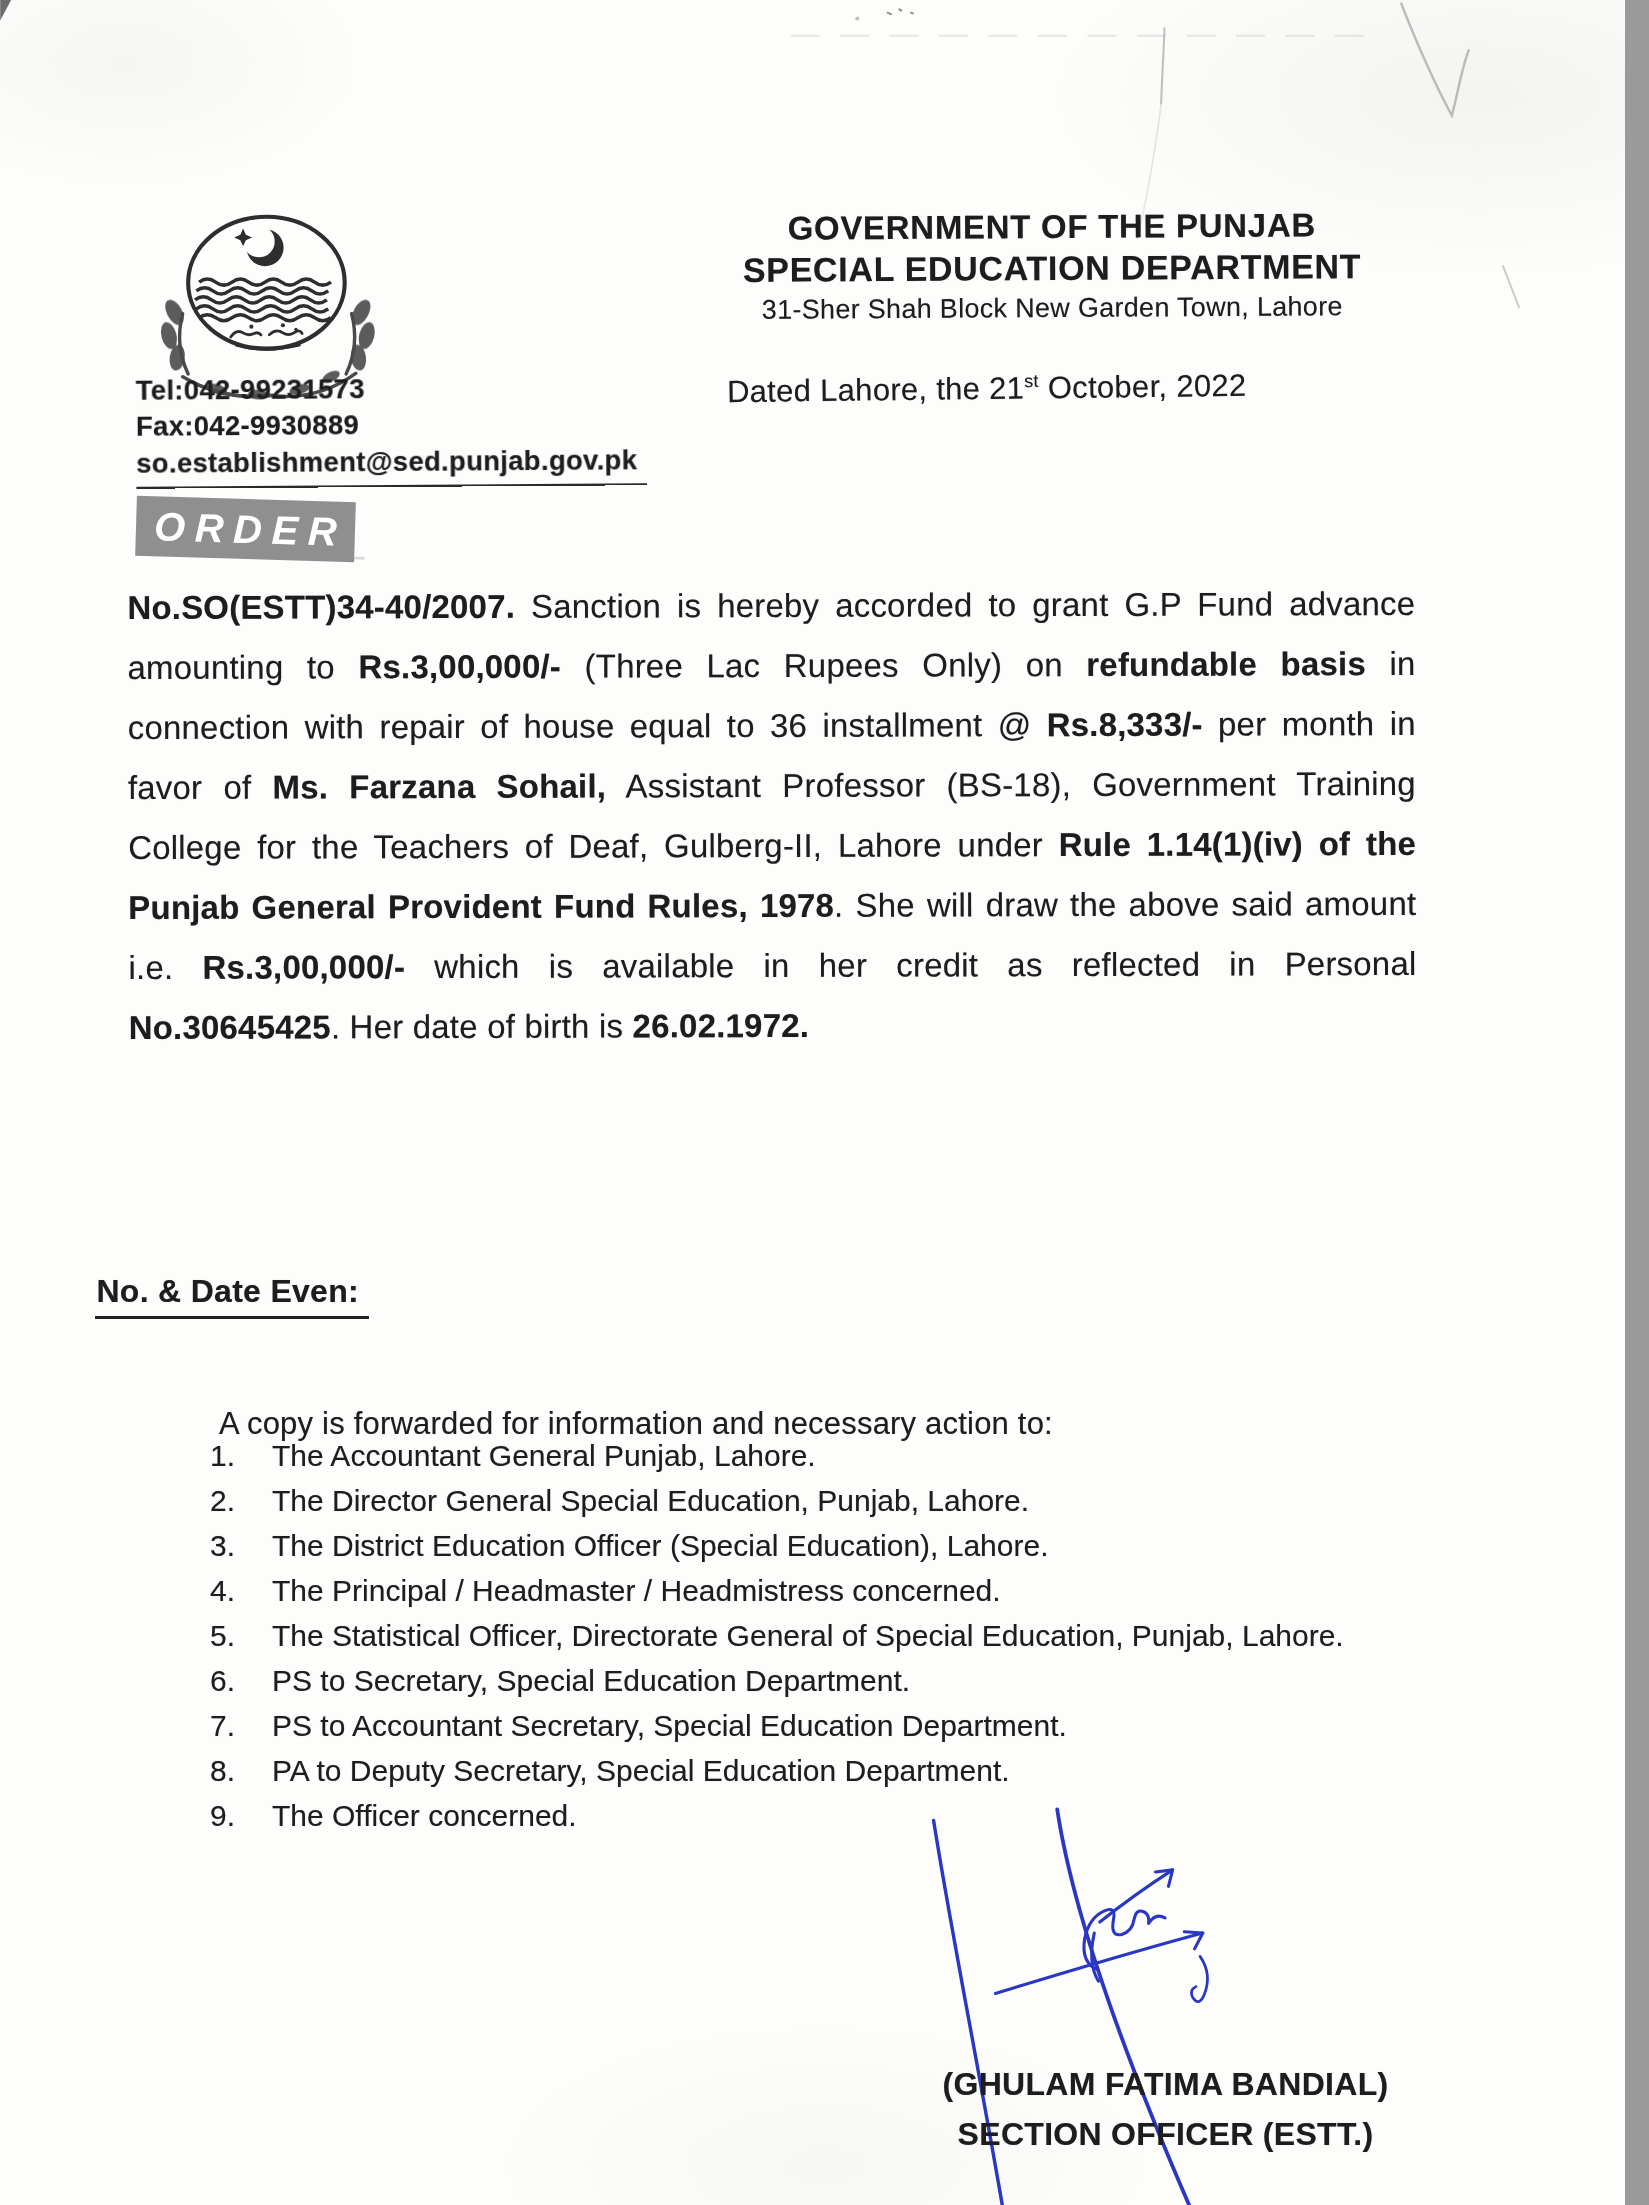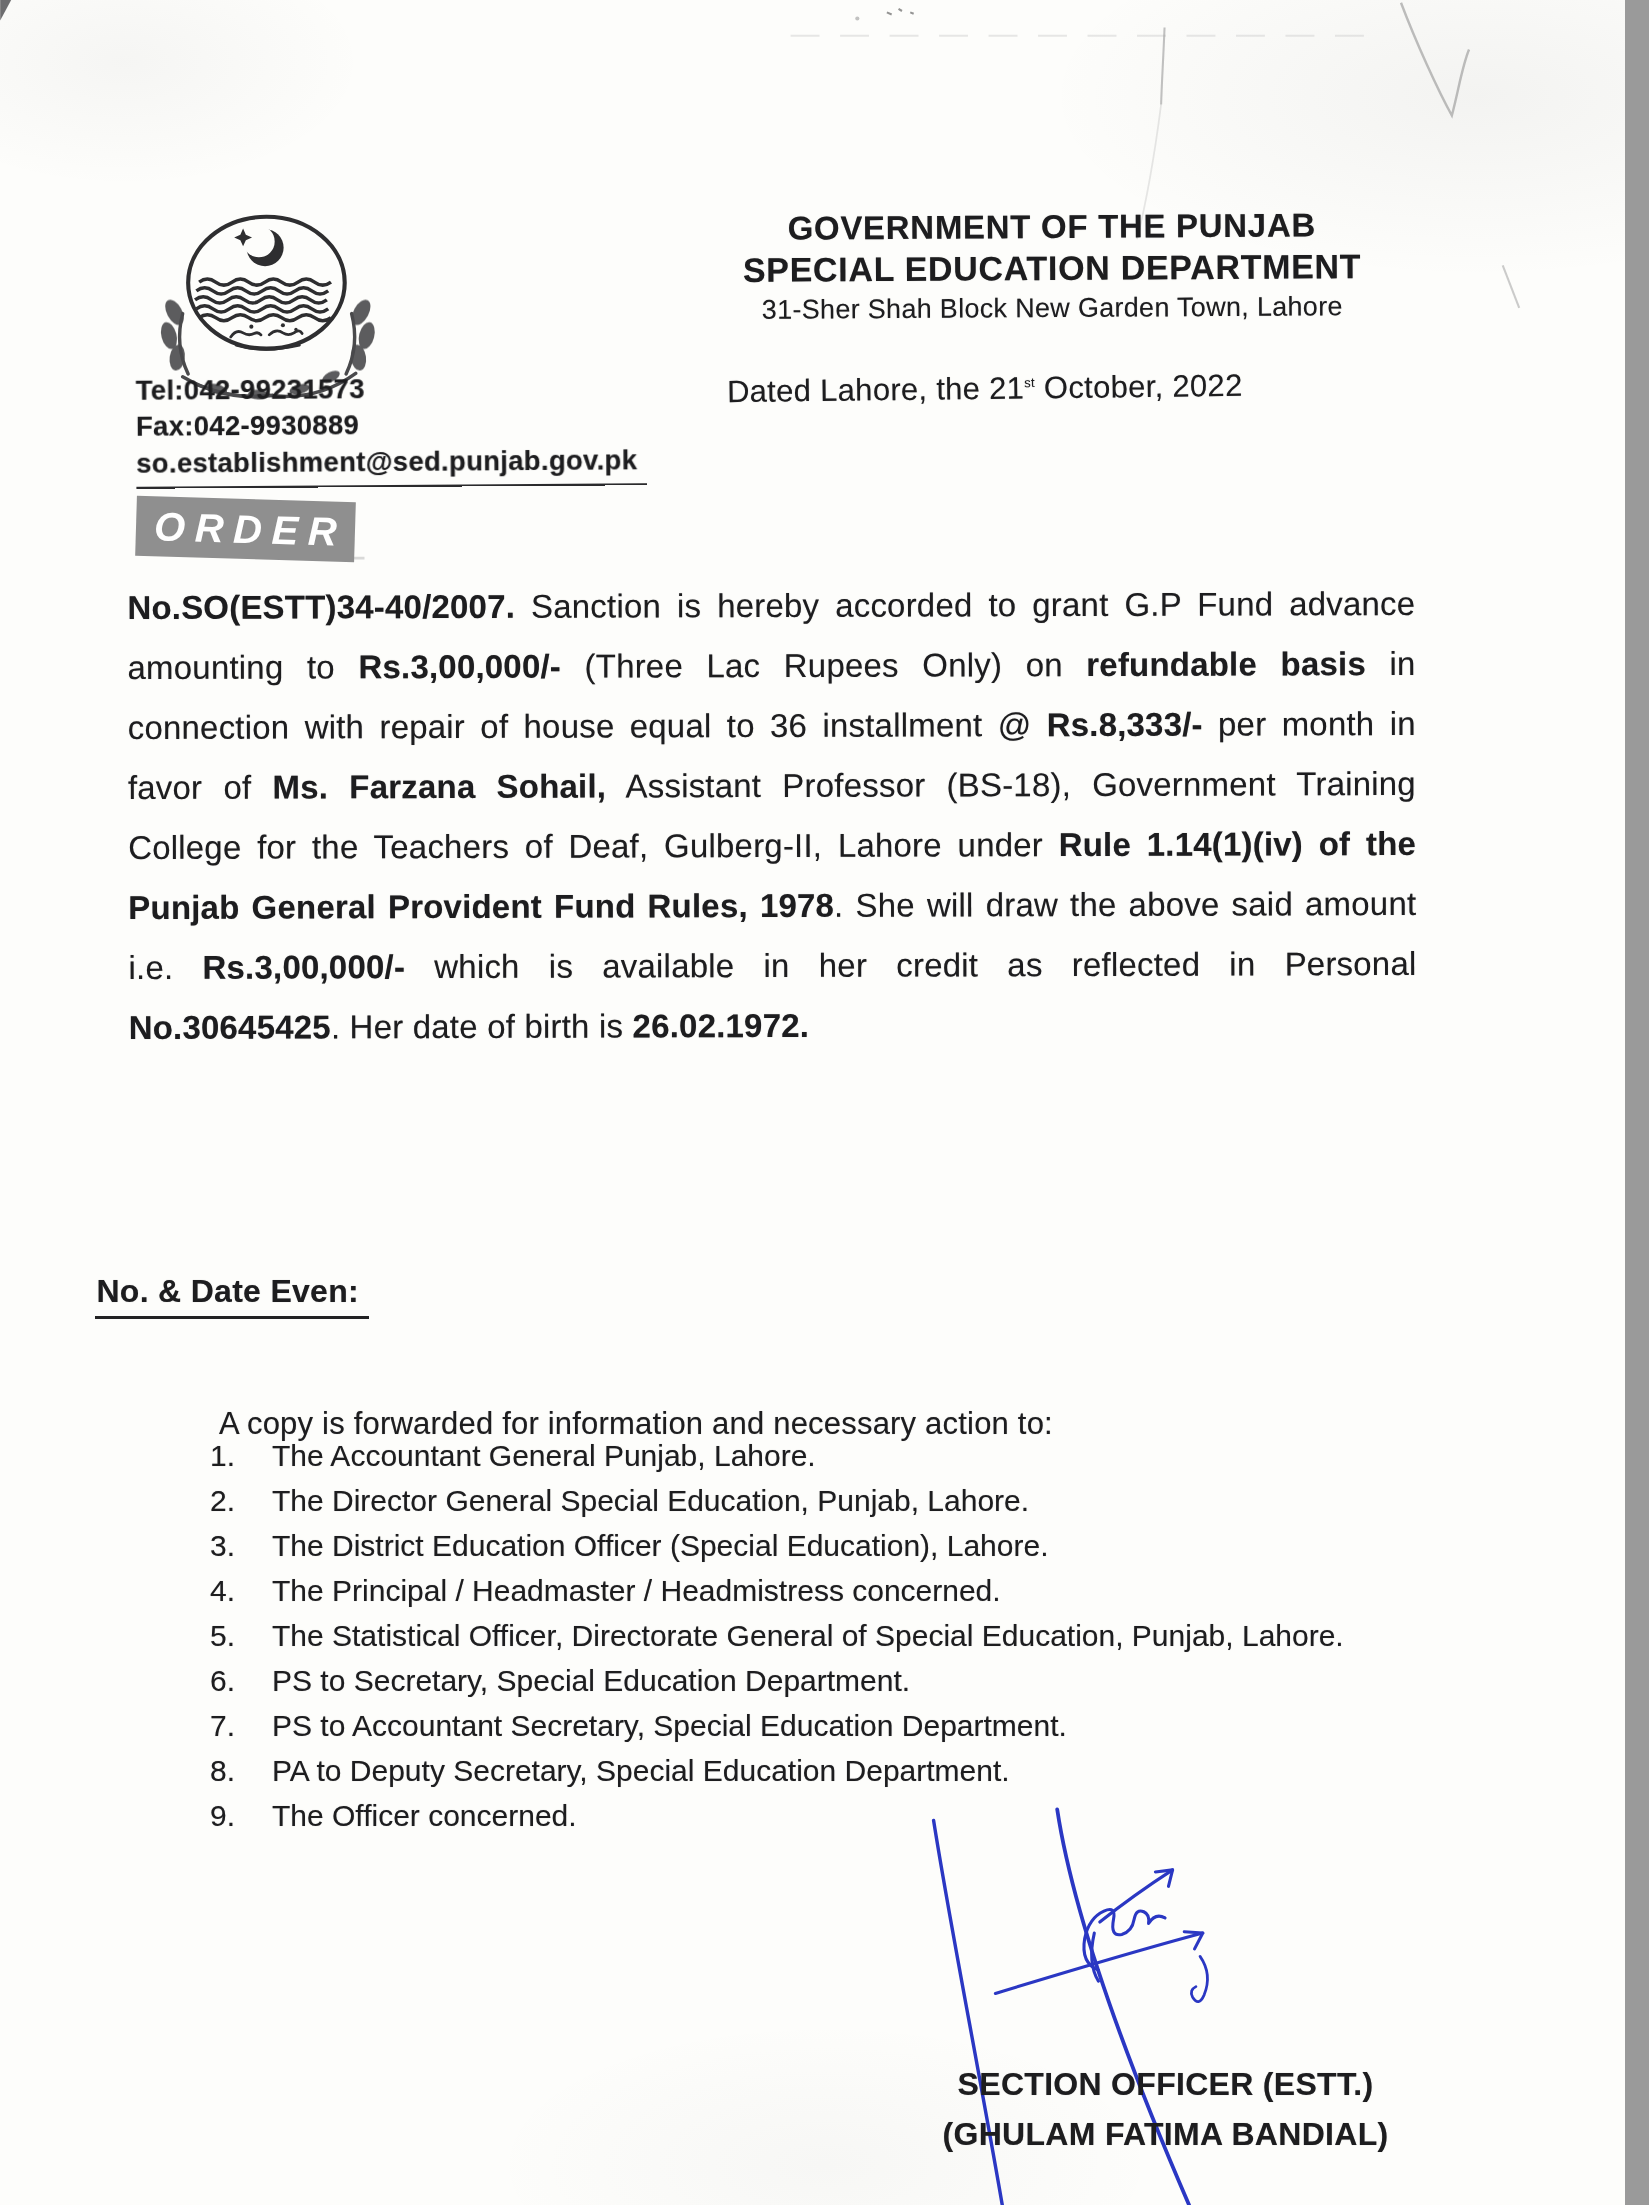--- a/index.html
+++ b/index.html
@@ -17,21 +17,21 @@
   }
   .soft{ text-shadow:0 0 0.8px rgba(25,25,28,0.42); }
 
   
   .letterhead{position:absolute;left:674px;top:206px;width:756px;text-align:center;transform:rotate(-0.35deg);}
   .lh-line1{font-size:33px;font-weight:700;letter-spacing:0.7px;line-height:41px;}
   .lh-line2{font-size:34px;font-weight:700;letter-spacing:0.7px;line-height:43px;}
   .lh-addr{font-size:27px;line-height:36px;letter-spacing:0.3px;}
 
   .date-line{position:absolute;left:727px;top:371px;font-size:31px;transform:rotate(-0.7deg);letter-spacing:0.3px;}
-  .date-line sup{font-size:13px;vertical-align:super;line-height:0;text-align:right;}
+  .date-line sup{font-size:18px;vertical-align:super;line-height:0;text-align:right;}
 
   
   .logo{position:absolute;left:148px;top:201px;}
 
   
   .contact{position:absolute;left:136px;top:371px;font-size:27.5px;font-weight:700;line-height:36px;transform:rotate(-0.4deg);letter-spacing:0.3px;}
   .contact .email{display:inline-block;margin-top:1.4px;border-bottom:2.7px solid #2a2a2c;padding:0 9.6px 4.8px 0;}
 
   
   .order-badge{
@@ -178,18 +178,18 @@
       <path d="M420,252 l-27,-2 m27,2 l-12,23" stroke-width="4.5"></path>
       <path d="M270,236 C300,212 342,182 376,160" stroke-width="4.5"></path>
       <path d="M376,160 l-25,3 m25,-3 l-6,24" stroke-width="4.5"></path>
       <path d="M268,306 q-26,-10 -20,-46 q6,-30 28,-40 q18,-8 14,12 q-5,26 12,22 q15,-4 18,-22 q3,-16 14,-11 q9,4 7,17 q10,-16 24,-8" stroke-width="4.5"></path>
       <path d="M262,252 q-10,44 6,70" stroke-width="4.5"></path>
       <path d="M416,286 q18,26 6,56 q-8,18 -17,3 q-5,-10 5,-15" stroke-width="4"></path>
     </g>
   </svg>
 
   <div class="sig-block soft">
+    <div>(GHULAM FATIMA BANDIAL)</div>
     <div>SECTION OFFICER (ESTT.)</div>
-    <div>(GHULAM FATIMA BANDIAL)</div>
   </div>
 
 </div>
 
 
 </body></html>

